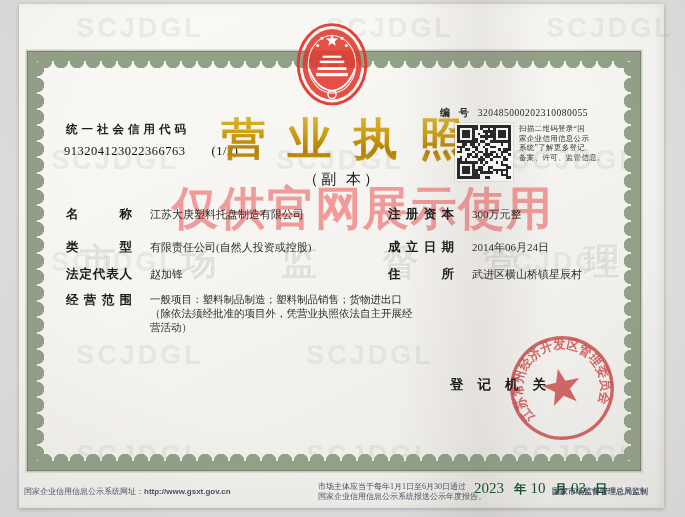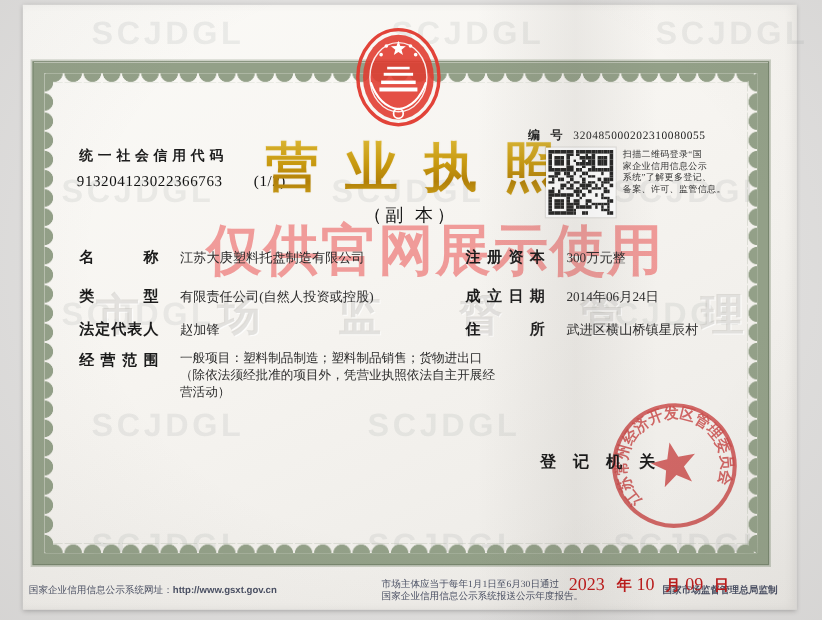--- a/index.html
+++ b/index.html
@@ -64,21 +64,21 @@
     text-align:justify;text-align-last:justify;vertical-align:top;}
   .row .val{display:inline-block;margin-left:14px;font-size:11px;color:#2c2c2c;vertical-align:top;padding-top:1px;}
   .row.wrap{white-space:normal;}
   .row.wrap .val{width:272px;font-size:10.5px;line-height:14px;}
 
   
   .authority{position:absolute;left:450px;top:376px;width:96px;font-family:"Liberation Sans",sans-serif;font-weight:bold;font-size:13.5px;
     color:#1b1b1b;text-align:justify;text-align-last:justify;z-index:3;}
   .seal{position:absolute;left:486px;top:312px;width:152px;height:152px;transform:rotate(-12deg);
     mix-blend-mode:multiply;opacity:.92;z-index:2;}
-  .date-row{position:absolute;left:474px;top:446px;display:flex;align-items:baseline;z-index:3;color:#b91c1c;}
+  .date-row{position:absolute;left:474px;top:446px;display:flex;align-items:baseline;z-index:3;color:#14532d;}
   .date-row .num{font-size:15px;}
   .date-row .unit{font-family:"Liberation Sans",sans-serif;font-weight:bold;font-size:12.5px;}
   .date-row .g1{margin-left:10px;} .date-row .g2{margin-left:4px;margin-top:34px;} .date-row .g3{margin-left:9px;}
 
   
   .footer{position:absolute;left:0;top:484px;width:685px;font-size:8px;color:#494f63;}
   .f-left{position:absolute;left:24px;top:2px;}
   .f-left .url{font-weight:bold;font-family:"Liberation Sans",sans-serif;font-size:8px;}
   .f-mid{position:absolute;left:318px;top:-2px;line-height:10px;}
   .f-right{position:absolute;left:552px;top:2px;font-weight:bold;}
@@ -635,21 +635,21 @@
     <path fill="#d34545" opacity=".85" d="M100,74 L106.17,91.51 L124.73,91.97 L109.99,103.24 L115.28,121.03 L100,110.5 L84.72,121.03 L90.01,103.24 L75.27,91.97 L93.83,91.51 Z"></path>
     <text font-size="17" fill="#d34545" opacity=".85" font-family="Liberation Sans, sans-serif" font-weight="bold">
       <textPath href="#sealArc" startOffset="0" textLength="226" lengthAdjust="spacingAndGlyphs">江苏常州经济开发区管理委员会</textPath>
     </text>
   </svg>
   <div class="date-row">
     <span class="num">2023</span>
     <span class="unit g1">年</span>
     <span class="num g2">10</span>
     <span class="unit g3">月</span>
-    <span class="num g2">09</span>
+    <span class="num g2">03</span>
     <span class="unit g3">日</span>
   </div>
 
   <div class="footer">
     <div class="f-left">
       <span>国家企业信用信息公示系统网址：</span><span class="url">http://www.gsxt.gov.cn</span>
     </div>
     <div class="f-mid">
       <div>市场主体应当于每年1月1日至6月30日通过</div>
       <div>国家企业信用信息公示系统报送公示年度报告。</div>

